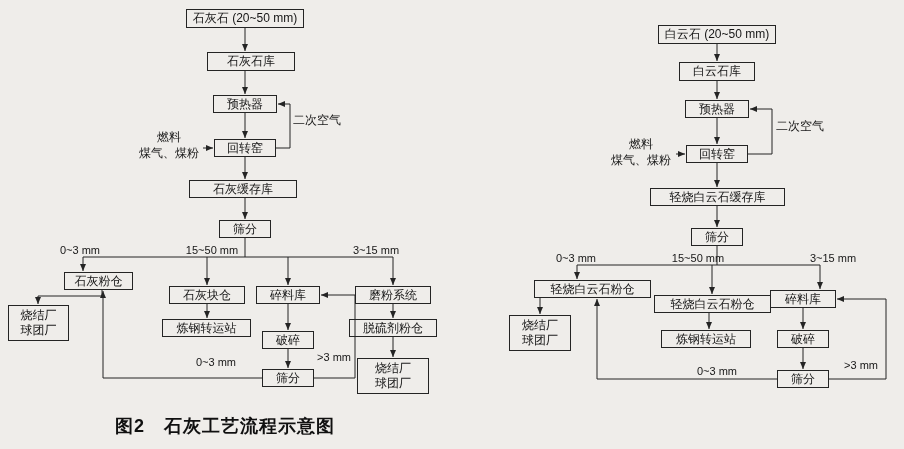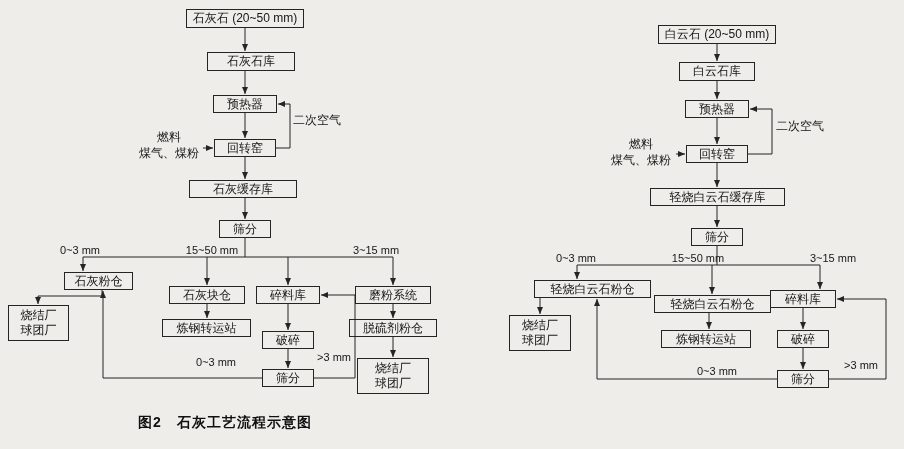--- a/index.html
+++ b/index.html
@@ -29,21 +29,21 @@
     position:absolute;
     font-size:11px; line-height:1.3;
     white-space:pre-line;
     color:#161616;
   }
   .lbl.big { font-size:12px; }
   .center { text-align:center; }
   .caption {
     position:absolute;
     font-weight:bold;
-    font-size:14px;
+    font-size:18px;
     letter-spacing:1px;
     text-align:center;
     color:#101010;
   }
 </style>
 </head>
 <body>
 
 <div class="page">
 

